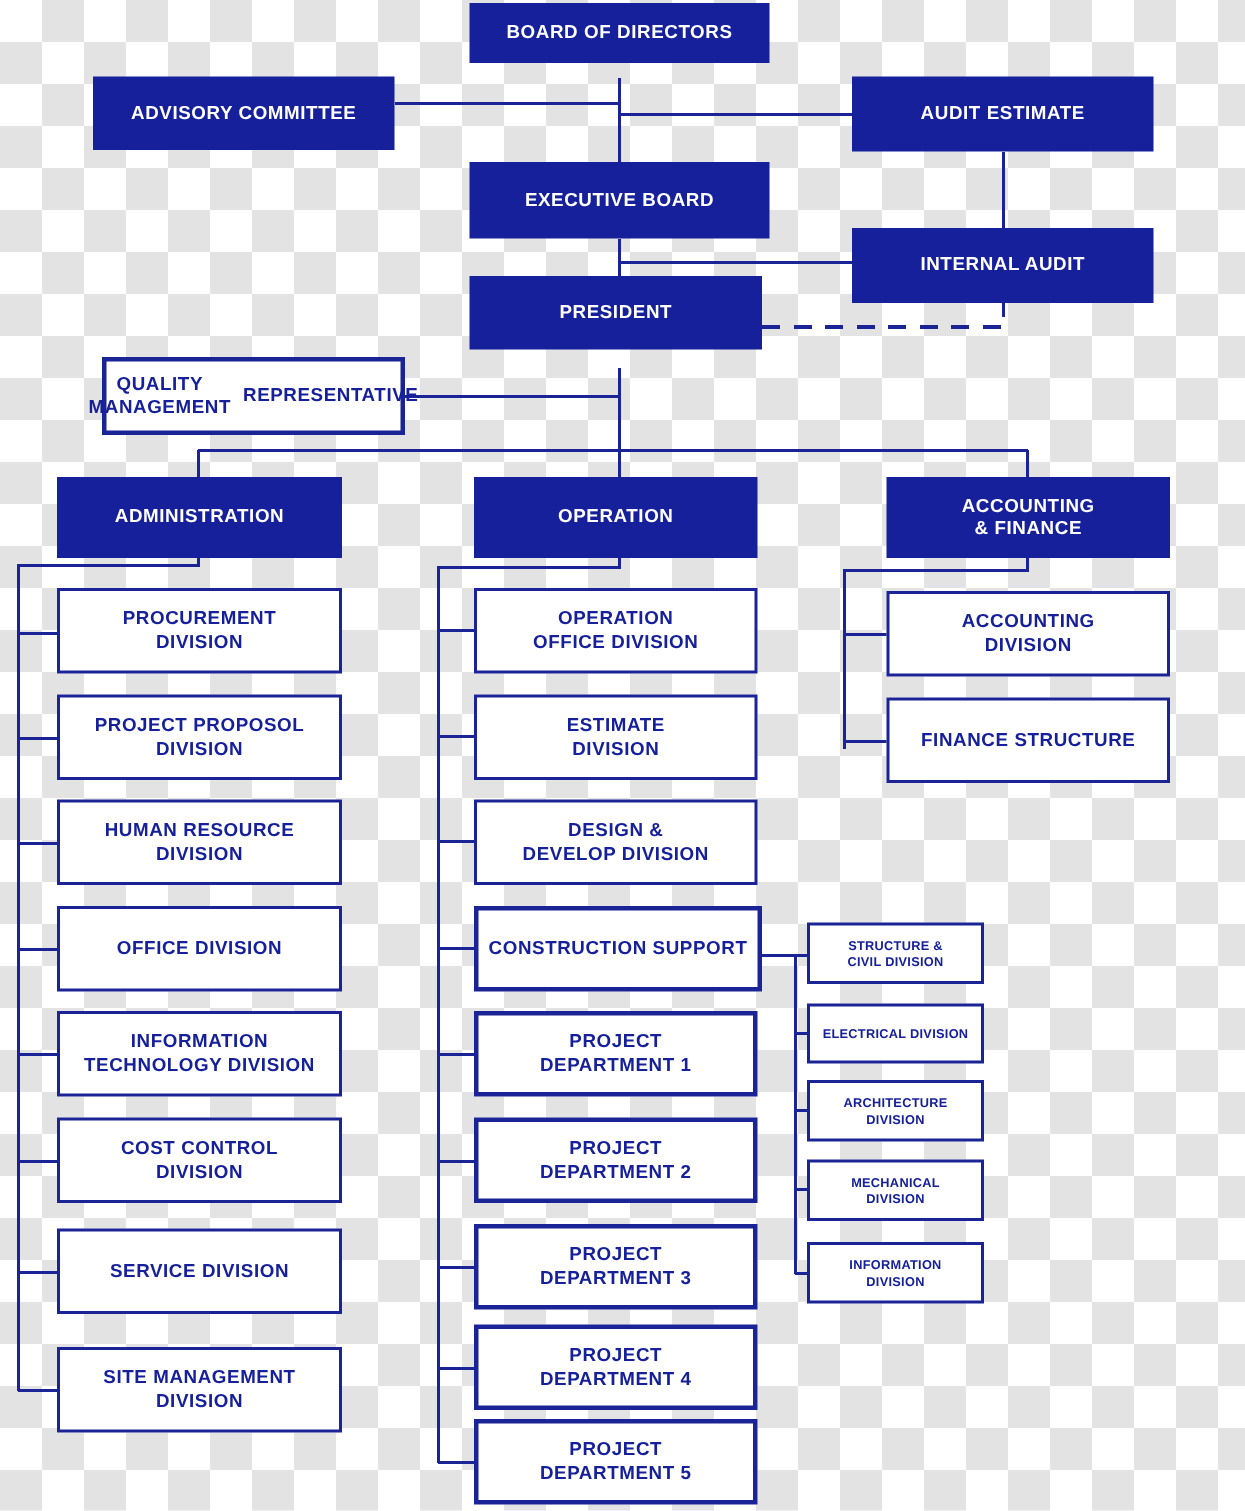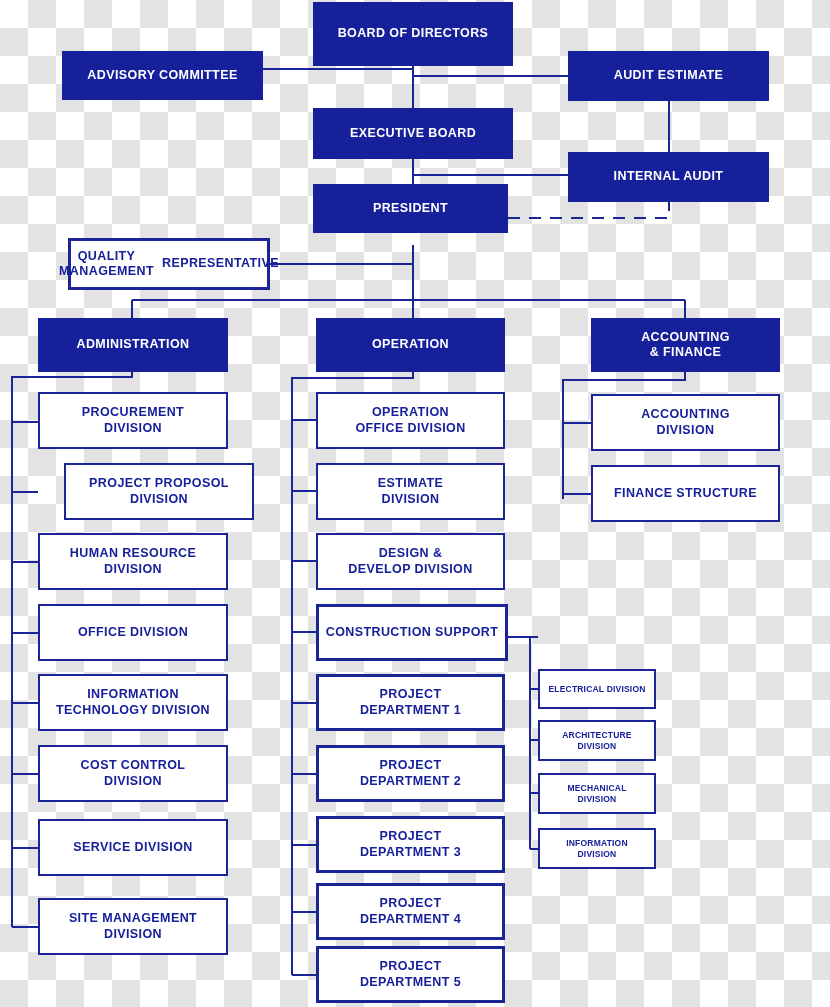--- a/index.html
+++ b/index.html
@@ -123,21 +123,21 @@
       <line x1="530" y1="849" x2="538" y2="849"></line>
     </g>
 
     <g stroke="#1a2496" stroke-width="2" fill="none" shape-rendering="crispEdges">
       <path d="M 685 372 L 685 380 L 563 380 L 563 499"></path>
       <line x1="563" y1="423" x2="591" y2="423"></line>
       <line x1="563" y1="494" x2="591" y2="494"></line>
     </g>
   </svg>
 
-  <div class="node n-fill" style="left:313px;top:2px;width:200px;height:64px;">
+  <div class="node n-fill" style="left:313px;top:2px;width:200px;height:40px;">
     <span>BOARD OF DIRECTORS</span>
   </div>
 
   <div class="node n-fill" style="left:62px;top:51px;width:201px;height:49px;">
     <span>ADVISORY  COMMITTEE</span>
   </div>
 
   <div class="node n-fill" style="left:568px;top:51px;width:201px;height:50px;">
     <span>AUDIT ESTIMATE</span>
   </div>
@@ -169,21 +169,21 @@
 
   <div class="node n-fill" style="left:591px;top:318px;width:189px;height:54px;flex-direction:column;">
     <span>ACCOUNTING</span>
     <span>&amp; FINANCE</span>
   </div>
 
   <div class="node n-out" style="left:38px;top:392px;width:190px;height:57px;flex-direction:column;">
     <span>PROCUREMENT</span>
     <span>DIVISION</span>
   </div>
-  <div class="node n-out" style="left:38px;top:463px;width:190px;height:57px;flex-direction:column;margin-left:26px;">
+  <div class="node n-out" style="left:38px;top:463px;width:190px;height:57px;flex-direction:column;">
     <span>PROJECT  PROPOSOL</span>
     <span>DIVISION</span>
   </div>
   <div class="node n-out" style="left:38px;top:533px;width:190px;height:57px;flex-direction:column;">
     <span>HUMAN  RESOURCE</span>
     <span>DIVISION</span>
   </div>
   <div class="node n-out" style="left:38px;top:604px;width:190px;height:57px;flex-direction:column;">
     <span>OFFICE DIVISION</span>
 
@@ -235,20 +235,24 @@
   </div>
   <div class="node n-out thick" style="left:316px;top:883px;width:189px;height:57px;flex-direction:column;">
     <span>PROJECT</span>
     <span>DEPARTMENT  4</span>
   </div>
   <div class="node n-out thick" style="left:316px;top:946px;width:189px;height:57px;flex-direction:column;">
     <span>PROJECT</span>
     <span>DEPARTMENT  5</span>
   </div>
 
+  <div class="node n-small" style="left:538px;top:615px;width:118px;height:41px;flex-direction:column;">
+    <span>STRUCTURE &amp;</span>
+    <span>CIVIL DIVISION</span>
+  </div>
   <div class="node n-small" style="left:538px;top:669px;width:118px;height:40px;flex-direction:column;">
     <span>ELECTRICAL DIVISION</span>
 
   </div>
   <div class="node n-small" style="left:538px;top:720px;width:118px;height:41px;flex-direction:column;">
     <span>ARCHITECTURE</span>
     <span>DIVISION</span>
   </div>
   <div class="node n-small" style="left:538px;top:773px;width:118px;height:41px;flex-direction:column;">
     <span>MECHANICAL</span>

